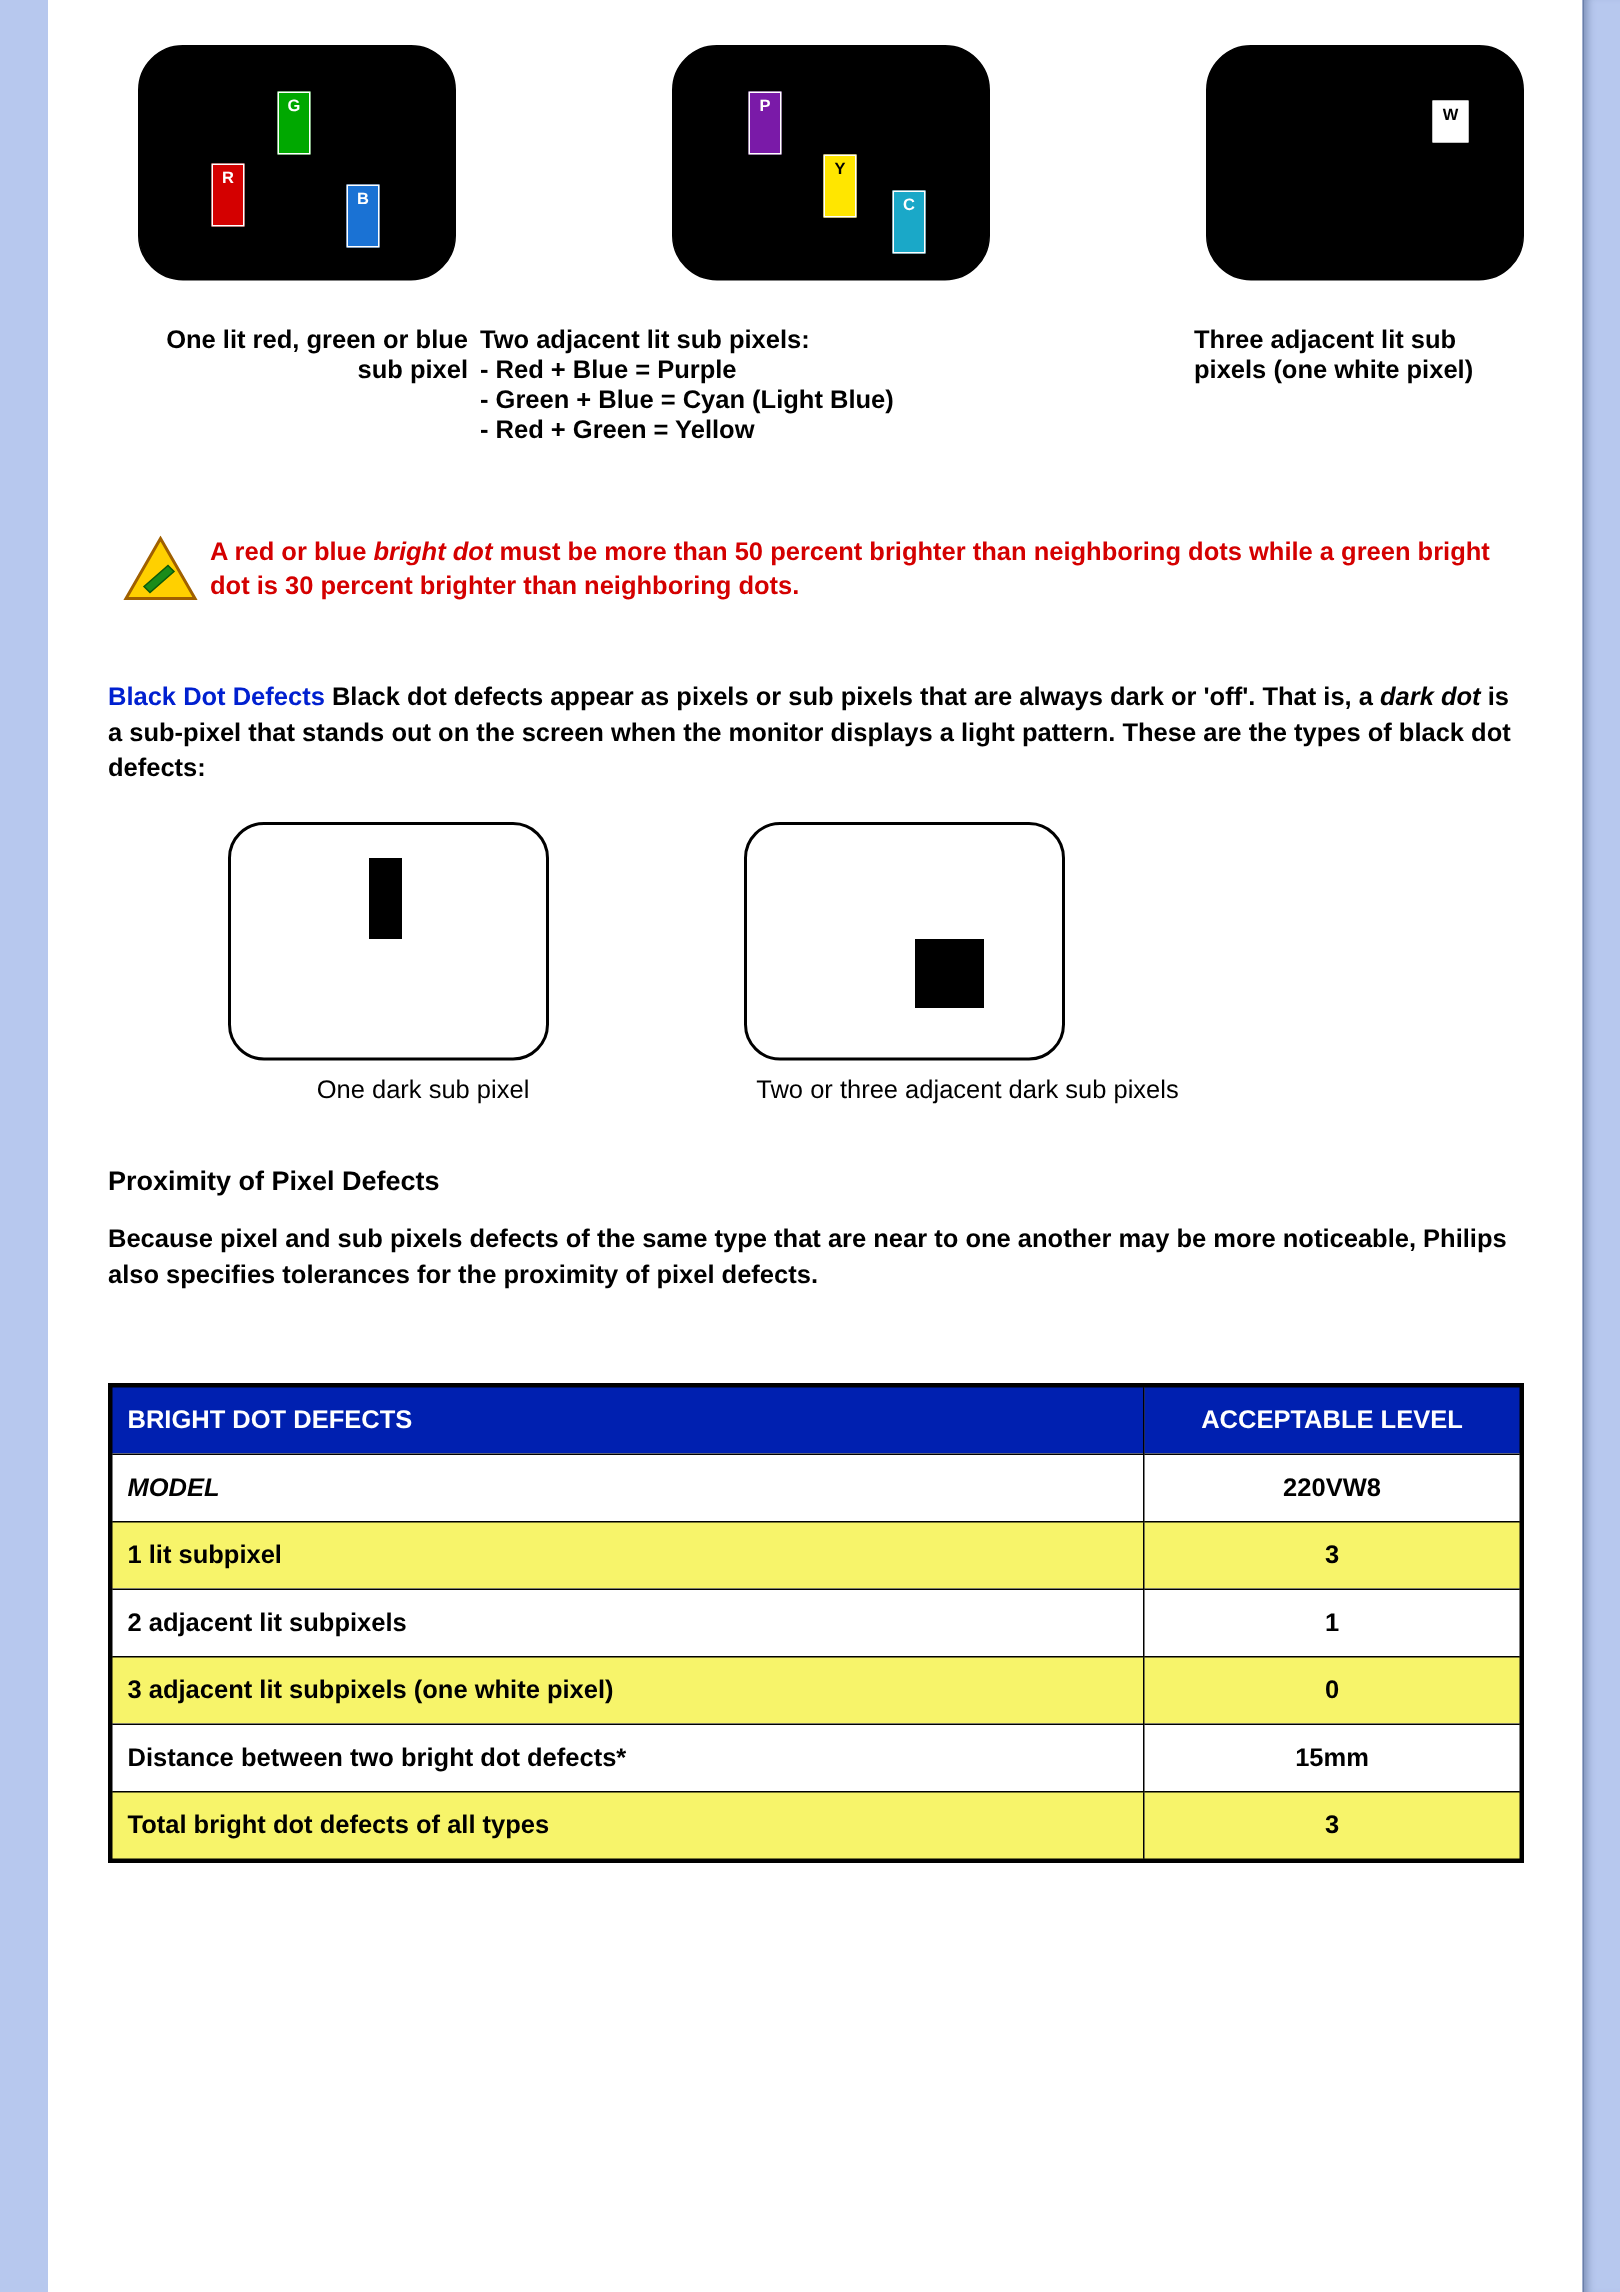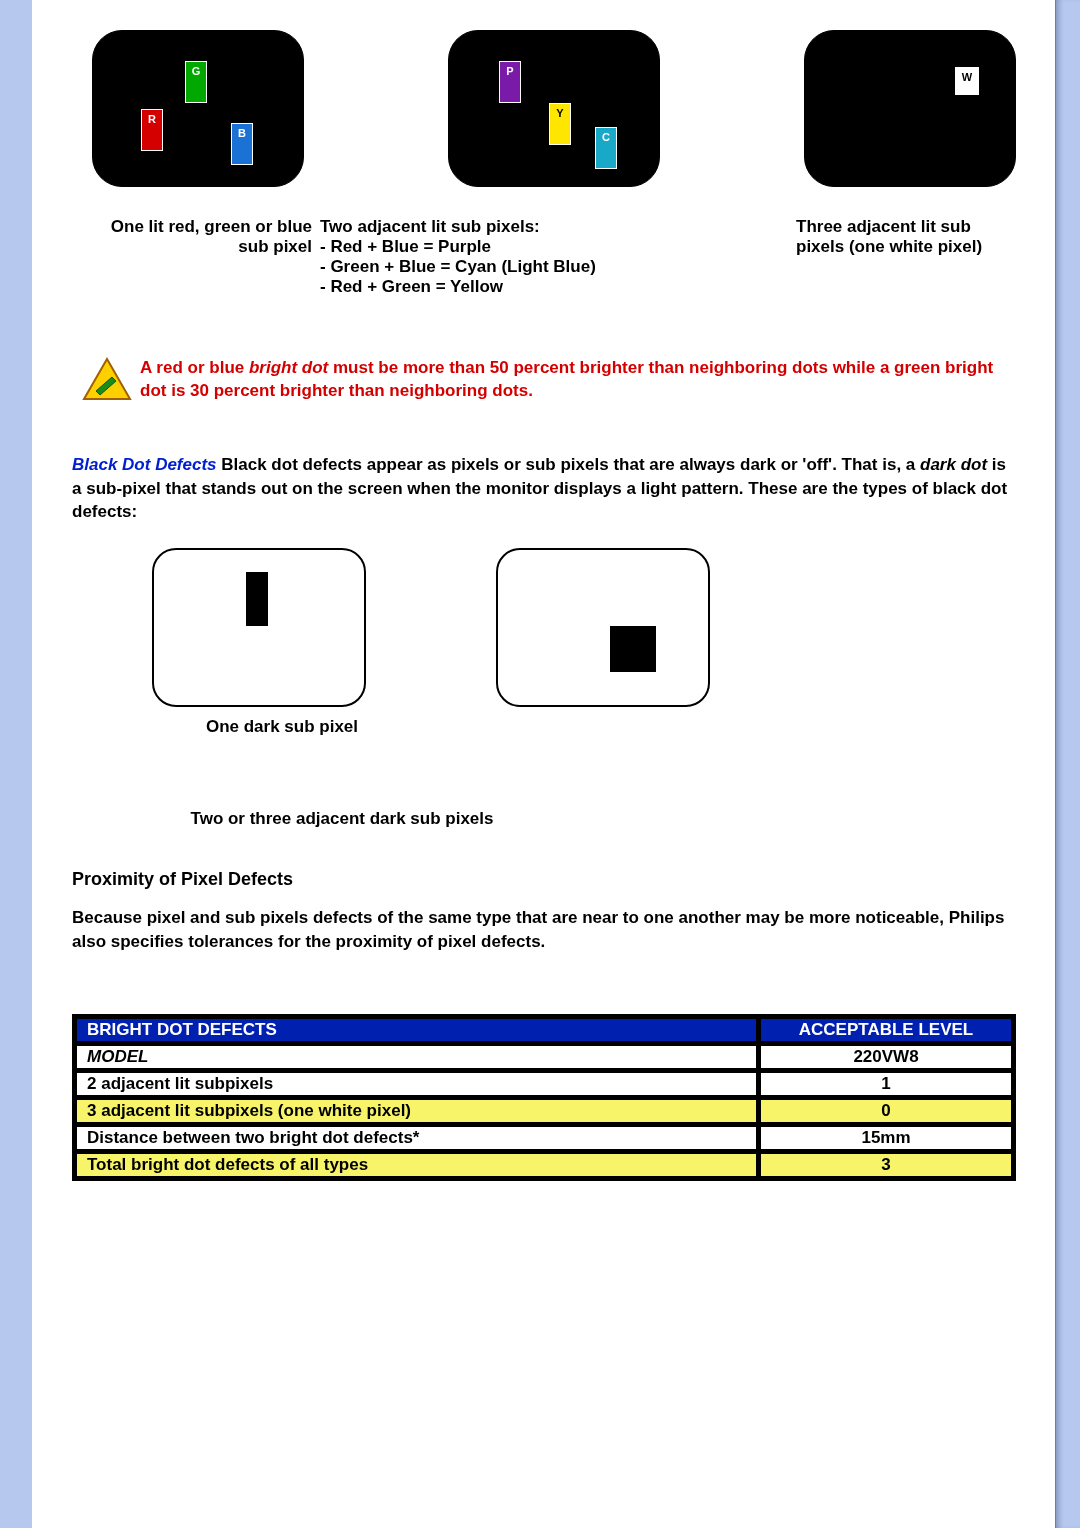--- a/index.html
+++ b/index.html
@@ -72,53 +72,53 @@
     position:relative;flex:0 0 auto;
   }
   .note-icon svg{display:block;}
   .note-text{
     font-weight:bold;color:#d40000;line-height:1.35;
   }
   .note-text .ital{font-style:italic;}
   .black-dot-para{
     font-weight:bold;line-height:1.4;margin:0 0 24px 0;
   }
-  .black-dot-para .lead{color:#0020d0;font-style:italic;}
+  .black-dot-para .lead{color:#0020d0;}
   .black-dot-para .ital{font-style:italic;}
   .dark-figs{
     display:flex;justify-content:flex-start;gap:130px;
     margin:10px 0 10px 80px;
   }
   .round-box{
     width:210px;height:155px;
     border:2px solid #000;border-radius:24px;
     background:#fff;position:relative;flex:0 0 auto;
   }
   .dark-sub{
     position:absolute;background:#000;
   }
   .dark-captions{
-    display:flex;gap:72px;margin:6px 0 40px 80px;font-weight:bold;flex-direction:column;
+    display:flex;gap:43px;margin:6px 0 40px 80px;font-weight:normal;
   }
   .dark-captions .d1{width:260px;text-align:center;}
   .dark-captions .d2{width:380px;text-align:center;}
   h3.prox{
     font-size:18px;font-weight:bold;margin:0 0 16px 0;
   }
   .prox-para{
     font-weight:bold;line-height:1.4;margin:0 0 60px 0;
   }
   table.defects{
     width:100%;
     border-collapse:collapse;
     border:3px solid #000;
   }
   table.defects td,table.defects th{
-    border:5px solid #000000;
-    padding:1px 10px;
+    border:1px solid #000000;
+    padding:12px 10px;
     font-weight:bold;
     font-size:17px;
   }
   table.defects .hdr td{
     background:#0020b0;color:#fff;
   }
   table.defects .model td:first-child{font-style:italic;font-weight:bold;}
   table.defects td:nth-child(2){text-align:center;width:230px;}
   tr.alt td{background:#f7f46a;}
   tr.plain td{background:#fff;}
@@ -206,20 +206,24 @@
         <tr class="hdr">
       <td>BRIGHT DOT DEFECTS</td>
       <td>ACCEPTABLE LEVEL</td>
     </tr>
     </tbody>
       <tbody id="table-body">
         <tr class="model plain">
           <td>MODEL</td>
           <td>220VW8</td>
         </tr>
+        <tr class="alt">
+          <td>1 lit subpixel</td>
+          <td>3</td>
+        </tr>
         <tr class="plain">
           <td>2 adjacent lit subpixels</td>
           <td>1</td>
         </tr>
         <tr class="alt">
           <td>3 adjacent lit subpixels (one white pixel)</td>
           <td>0</td>
         </tr>
         <tr class="plain">
           <td>Distance between two bright dot defects*</td>

